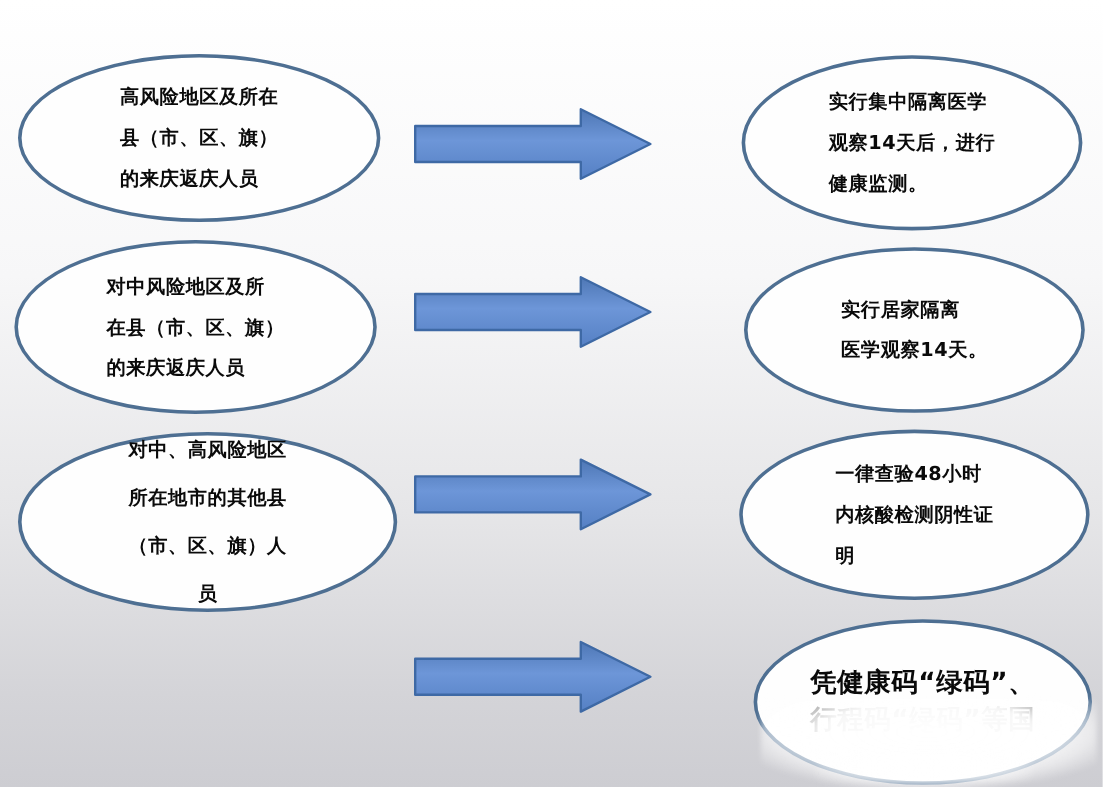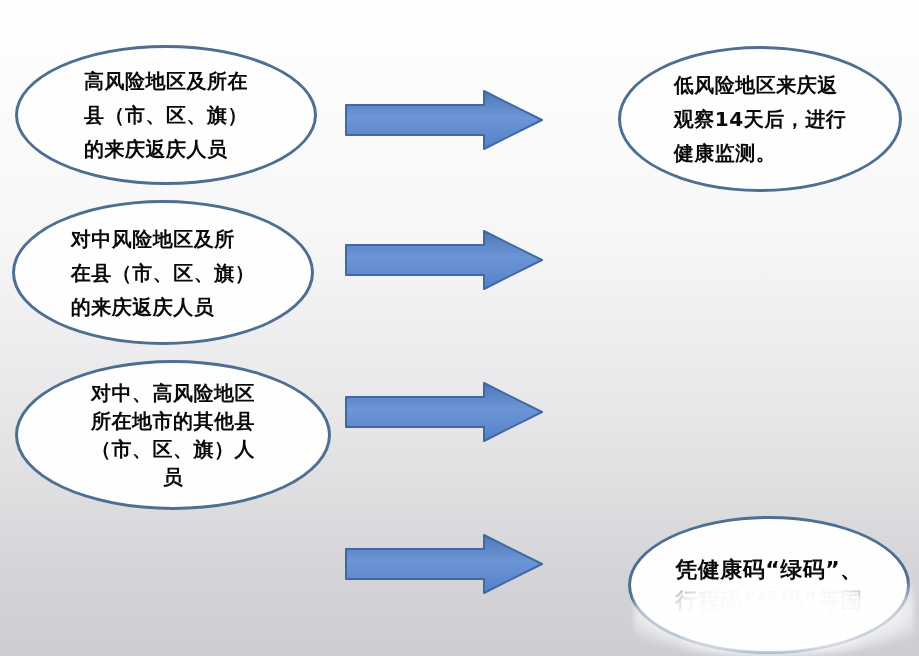--- a/index.html
+++ b/index.html
@@ -22,28 +22,28 @@
     display: flex;
     align-items: center;
     justify-content: center;
     z-index: 2;
   }
 
   .txt {
     white-space: pre-line;
     font-weight: bold;
     color: #0a0a0a;
-    font-size: 20px;
+    font-size: 16px;
     line-height: 34px;
     text-align: left;
     letter-spacing: 0.5px;
   }
   .txt.center { text-align: center; }
   .txt.small { font-size: 22px; line-height: 31px; }
-  .txt.tight { line-height: 28px; }
+  .txt.tight { line-height: 40px; }
 
   
   .e-l1 { left: 15px;  top: 45px;  width: 302px; height: 140px; }
   .e-l2 { left: 12px;  top: 200px; width: 302px; height: 145px; }
   .e-l3 { left: 15px;  top: 360px; width: 316px; height: 150px; }
   .e-l4 { left: 22px;  top: 514px; width: 294px; height: 139px; }
 
   
   .e-r1 { left: 618px; top: 46px;  width: 284px; height: 146px; }
   .e-r2 { left: 620px; top: 206px; width: 284px; height: 138px; }
@@ -110,43 +110,52 @@
 
   <div class="ellipse e-l1">
     <div class="txt">高风险地区及所在
 县（市、区、旗）
 的来庆返庆人员</div>
   </div>
   <svg class="arrow a1" viewBox="0 0 200 64">
     <polygon points="1,17 139,17 139,3 197,32 139,61 139,47 1,47" fill="url(#arrowGrad)" stroke-width="2" stroke-linejoin="round" stroke="#3e69a5"></polygon>
   </svg>
   <div class="ellipse e-r1">
-    <div class="txt">低风险地区来庆返
+    <div class="txt">实行集中隔离医学
 观察14天后，进行
 健康监测。</div>
   </div>
 
   <div class="ellipse e-l2">
     <div class="txt">对中风险地区及所
 在县（市、区、旗）
 的来庆返庆人员</div>
   </div>
   <svg class="arrow a2" viewBox="0 0 200 64">
     <polygon points="1,17 139,17 139,3 197,32 139,61 139,47 1,47" fill="url(#arrowGrad)" stroke-width="2" stroke-linejoin="round" stroke="#3e69a5"></polygon>
   </svg>
+  <div class="ellipse e-r2">
+    <div class="txt">实行居家隔离
+医学观察14天。</div>
+  </div>
 
   <div class="ellipse e-l3">
     <div class="txt center tight">对中、高风险地区
 所在地市的其他县
 （市、区、旗）人
 员</div>
   </div>
   <svg class="arrow a3" viewBox="0 0 200 64">
     <polygon points="1,17 139,17 139,3 197,32 139,61 139,47 1,47" fill="url(#arrowGrad)" stroke-width="2" stroke-linejoin="round" stroke="#3e69a5"></polygon>
   </svg>
+  <div class="ellipse e-r3">
+    <div class="txt">一律查验48小时
+内核酸检测阴性证
+明</div>
+  </div>
 
   <svg class="arrow a4" viewBox="0 0 200 64">
     <polygon points="1,17 139,17 139,3 197,32 139,61 139,47 1,47" fill="url(#arrowGrad)" stroke-width="2" stroke-linejoin="round" stroke="#3e69a5"></polygon>
   </svg>
   <div class="ellipse e-r4">
     <div class="txt center small">凭健康码“绿码”、
 行程码“绿码”等国</div>
   </div>
 
   <div class="blob"></div>

